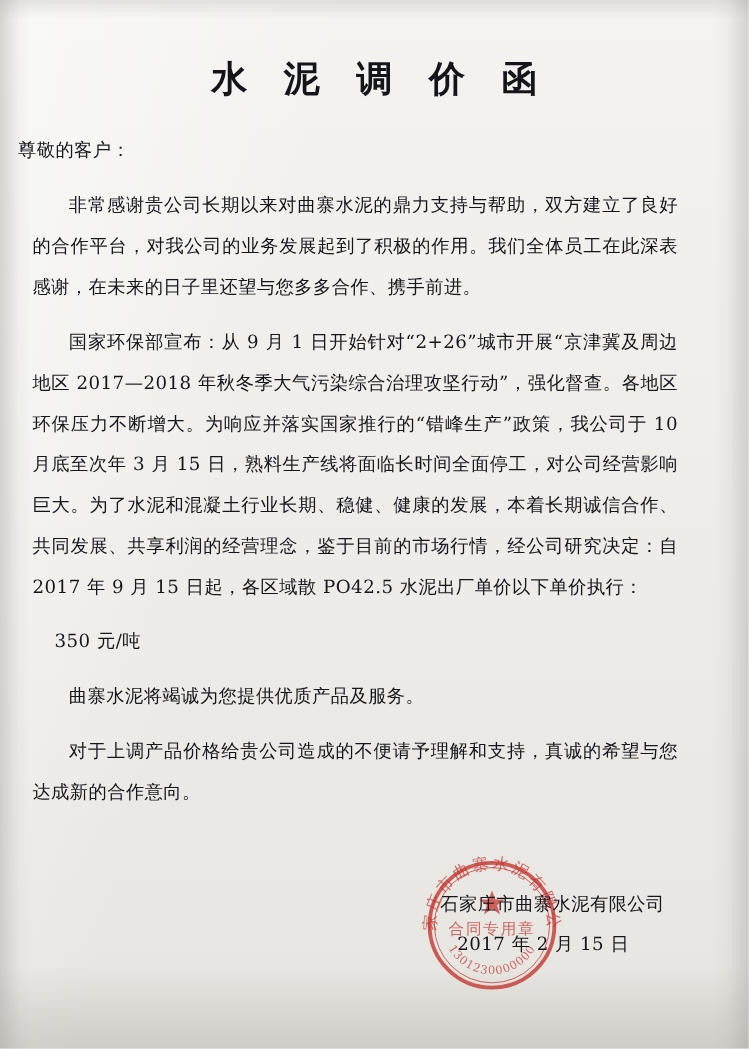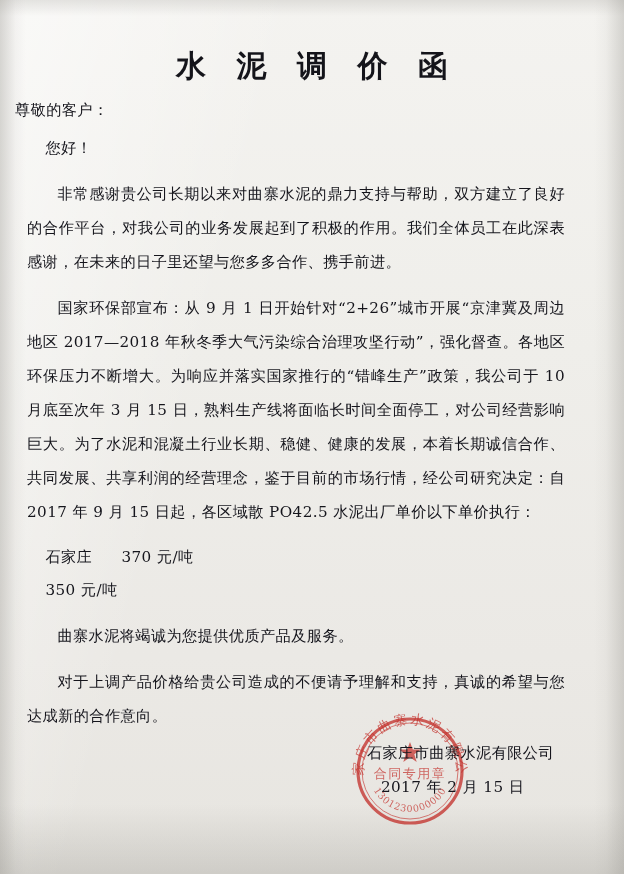--- a/index.html
+++ b/index.html
@@ -63,21 +63,21 @@
     font-size: 30px;
     font-weight: bold;
     letter-spacing: 10px;
     color: #14141a;
     font-family: "DejaVu Serif", "Liberation Serif", serif;
     text-indent: 10px;
   }
 
   .body-block {
     position: absolute;
-    top: 93px;
+    top: 108px;
     left: 15px;
     width: 562px;
     color: #15151c;
     font-size: 15.2px;
     line-height: 34px;
     text-align: justify;
     letter-spacing: 0.4px;
   }
 
   .salutation {
@@ -149,29 +149,24 @@
 
   <div class="paper-edge-top"></div>
   <div class="paper-edge-left"></div>
   <div class="paper-edge-right"></div>
   <div class="paper-edge-bottom"></div>
 
   <div class="doc-title">水 泥 调 价 函</div>
 
   <div class="body-block">
     <p class="salutation">尊敬的客户：</p>
-    <p class="greeting">您好！</p>
     <p class="para">非常感谢贵公司长期以来对曲寨水泥的鼎力支持与帮助，双方建立了良好的合作平台，对我公司的业务发展起到了积极的作用。我们全体员工在此深表感谢，在未来的日子里还望与您多多合作、携手前进。</p>
     <p class="para">国家环保部宣布：从 9 月 1 日开始针对“2+26”城市开展“京津冀及周边地区 2017—2018 年秋冬季大气污染综合治理攻坚行动”，强化督查。各地区环保压力不断增大。为响应并落实国家推行的“错峰生产”政策，我公司于 10 月底至次年 3 月 15 日，熟料生产线将面临长时间全面停工，对公司经营影响巨大。为了水泥和混凝土行业长期、稳健、健康的发展，本着长期诚信合作、共同发展、共享利润的经营理念，鉴于目前的市场行情，经公司研究决定：自 2017 年 9 月 15 日起，各区域散 PO42.5 水泥出厂单价以下单价执行：</p>
 
     <ul class="price-list">
-      <li class="price-row">
-        <span class="price-city">石家庄</span>
-        <span class="price-value">370 元/吨</span>
-      </li>
       <li class="price-row">
         <span class="price-value">350 元/吨</span>
       </li>
     </ul>
 
     <p class="para">曲寨水泥将竭诚为您提供优质产品及服务。</p>
     <p class="para">对于上调产品价格给贵公司造成的不便请予理解和支持，真诚的希望与您达成新的合作意向。</p>
   </div>
 
   <div class="seal">

